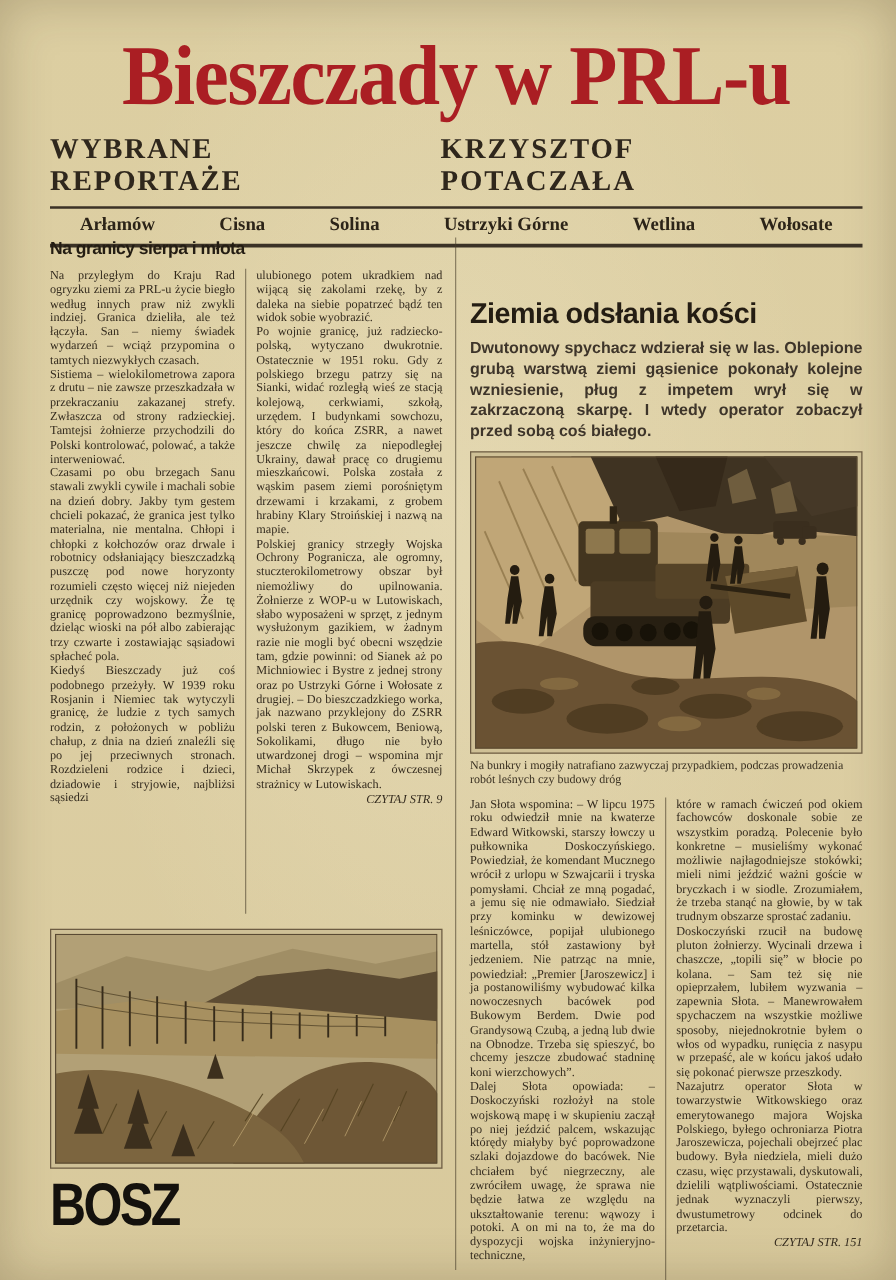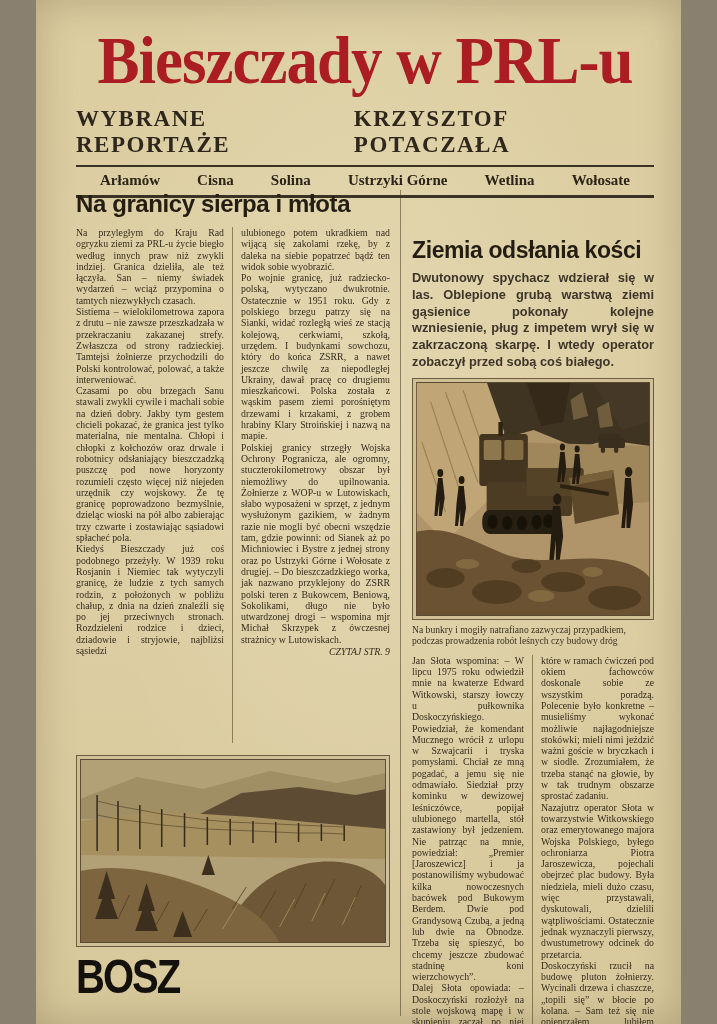--- a/index.html
+++ b/index.html
@@ -1,18 +1,18 @@
 <!DOCTYPE html>
 <html lang="pl"><head>
 <meta charset="utf-8">
 <style>
   * { margin:0; padding:0; box-sizing:border-box; }
   html,body { background:#8a8070; }
   .page {
-    position:relative; width:645px; height:1024px; margin:0 auto;
+    position:relative; width:717px; height:1024px; margin:0 auto;
     background:
       radial-gradient(ellipse at 50% 40%, rgba(255,250,230,0.20), rgba(0,0,0,0) 60%),
       linear-gradient(180deg, #dccea1 0%, #ddcfa4 45%, #d8c99c 100%);
     overflow:hidden;
     font-family:"Liberation Serif", serif;
     color:#332a1f;
     box-shadow: inset 0 0 40px rgba(60,45,20,0.25);
   }
   
   .masthead { position:absolute; left:40px; right:27px; top:26px; }
@@ -31,21 +31,21 @@
     font-size:15px; font-weight:bold; color:#2c2418;
   }
   
   .content { position:absolute; left:40px; right:27px; top:190px; bottom:8px; display:flex; }
   .section-left  { width:325px; padding-right:10px; border-right:1px solid rgba(70,58,40,0.55); }
   .section-right { flex:1; padding-left:11px;margin-top:47px; }
   h2.headline {
     font-family:"Liberation Sans", sans-serif; font-weight:bold; color:#241d13;
     letter-spacing:-0.4px;
   }
-  .section-left h2.headline  { font-size:24px; margin-bottom:9px; }
+  .section-left h2.headline  { font-size:14px; margin-bottom:9px; }
   .section-right h2.headline { font-size:23px; margin-bottom:6px; }
   .twocol { display:flex; }
   .col { width:50%; font-size:9.8px; line-height:11.3px; text-align:justify; color:#342b1e; }
   .col p { margin:0; }
   .col-a { padding-right:8px; border-right:1px solid rgba(70,58,40,0.55); }
   .col-b { padding-left:8px; }
   .readmore { font-style:italic; text-align:right; margin-top:1px; }
   .lead {
     font-family:"Liberation Sans", sans-serif; font-weight:bold;
     font-size:12.8px; line-height:16.8px; color:#3e352a; text-align:justify;
@@ -259,21 +259,21 @@
       </div>
       <div class="caption caption-right">Na bunkry i mogiły natrafiano zazwyczaj przypadkiem, podczas prowadzenia robót leśnych czy budowy dróg</div>
 
       <div class="twocol" style="height:436px;">
         <div class="col col-a">
           <p>Jan Słota wspomina: – W lipcu 1975 roku odwiedził mnie na kwaterze Edward Witkowski, starszy łowczy u pułkownika Doskoczyńskiego. Powiedział, że komendant Mucznego wrócił z urlopu w Szwajcarii i tryska pomysłami. Chciał ze mną pogadać, a jemu się nie odmawiało. Siedział przy kominku w dewizowej leśniczówce, popijał ulubionego martella, stół zastawiony był jedzeniem. Nie patrząc na mnie, powiedział: „Premier [Jaroszewicz] i ja postanowiliśmy wybudować kilka nowoczesnych bacówek pod Bukowym Berdem. Dwie pod Grandysową Czubą, a jedną lub dwie na Obnodze. Trzeba się spieszyć, bo chcemy jeszcze zbudować stadninę koni wierzchowych”.</p>
           <p>Dalej Słota opowiada: – Doskoczyński rozłożył na stole wojskową mapę i w skupieniu zaczął po niej jeździć palcem, wskazując którędy miałyby być poprowadzone szlaki dojazdowe do bacówek. Nie chciałem być niegrzeczny, ale zwróciłem uwagę, że sprawa nie będzie łatwa ze względu na ukształtowanie terenu: wąwozy i potoki. A on mi na to, że ma do dyspozycji wojska inżynieryjno-techniczne,</p>
         </div>
         <div class="col col-b">
           <p>które w ramach ćwiczeń pod okiem fachowców doskonale sobie ze wszystkim poradzą. Polecenie było konkretne – musieliśmy wykonać możliwie najłagodniejsze stokówki; mieli nimi jeździć ważni goście w bryczkach i w siodle. Zrozumiałem, że trzeba stanąć na głowie, by w tak trudnym obszarze sprostać zadaniu.</p>
+          <p>Doskoczyński rzucił na budowę pluton żołnierzy. Wycinali drzewa i chaszcze, „topili się” w błocie po kolana. – Sam też się nie opieprzałem, lubiłem wyzwania – zapewnia Słota. – Manewrowałem spychaczem na wszystkie możliwe sposoby, niejednokrotnie byłem o włos od wypadku, runięcia z nasypu w przepaść, ale w końcu jakoś udało się pokonać pierwsze przeszkody.</p>
           <p>Nazajutrz operator Słota w towarzystwie Witkowskiego oraz emerytowanego majora Wojska Polskiego, byłego ochroniarza Piotra Jaroszewicza, pojechali obejrzeć plac budowy. Była niedziela, mieli dużo czasu, więc przystawali, dyskutowali, dzielili wątpliwościami. Ostatecznie jednak wyznaczyli pierwszy, dwustumetrowy odcinek do przetarcia.</p>
-          <p>Doskoczyński rzucił na budowę pluton żołnierzy. Wycinali drzewa i chaszcze, „topili się” w błocie po kolana. – Sam też się nie opieprzałem, lubiłem wyzwania – zapewnia Słota. – Manewrowałem spychaczem na wszystkie możliwe sposoby, niejednokrotnie byłem o włos od wypadku, runięcia z nasypu w przepaść, ale w końcu jakoś udało się pokonać pierwsze przeszkody.</p>
           <div class="readmore">CZYTAJ STR. 151</div>
         </div>
       </div>
     </div>
 
   </div>
 </div>
 
 </body></html>

